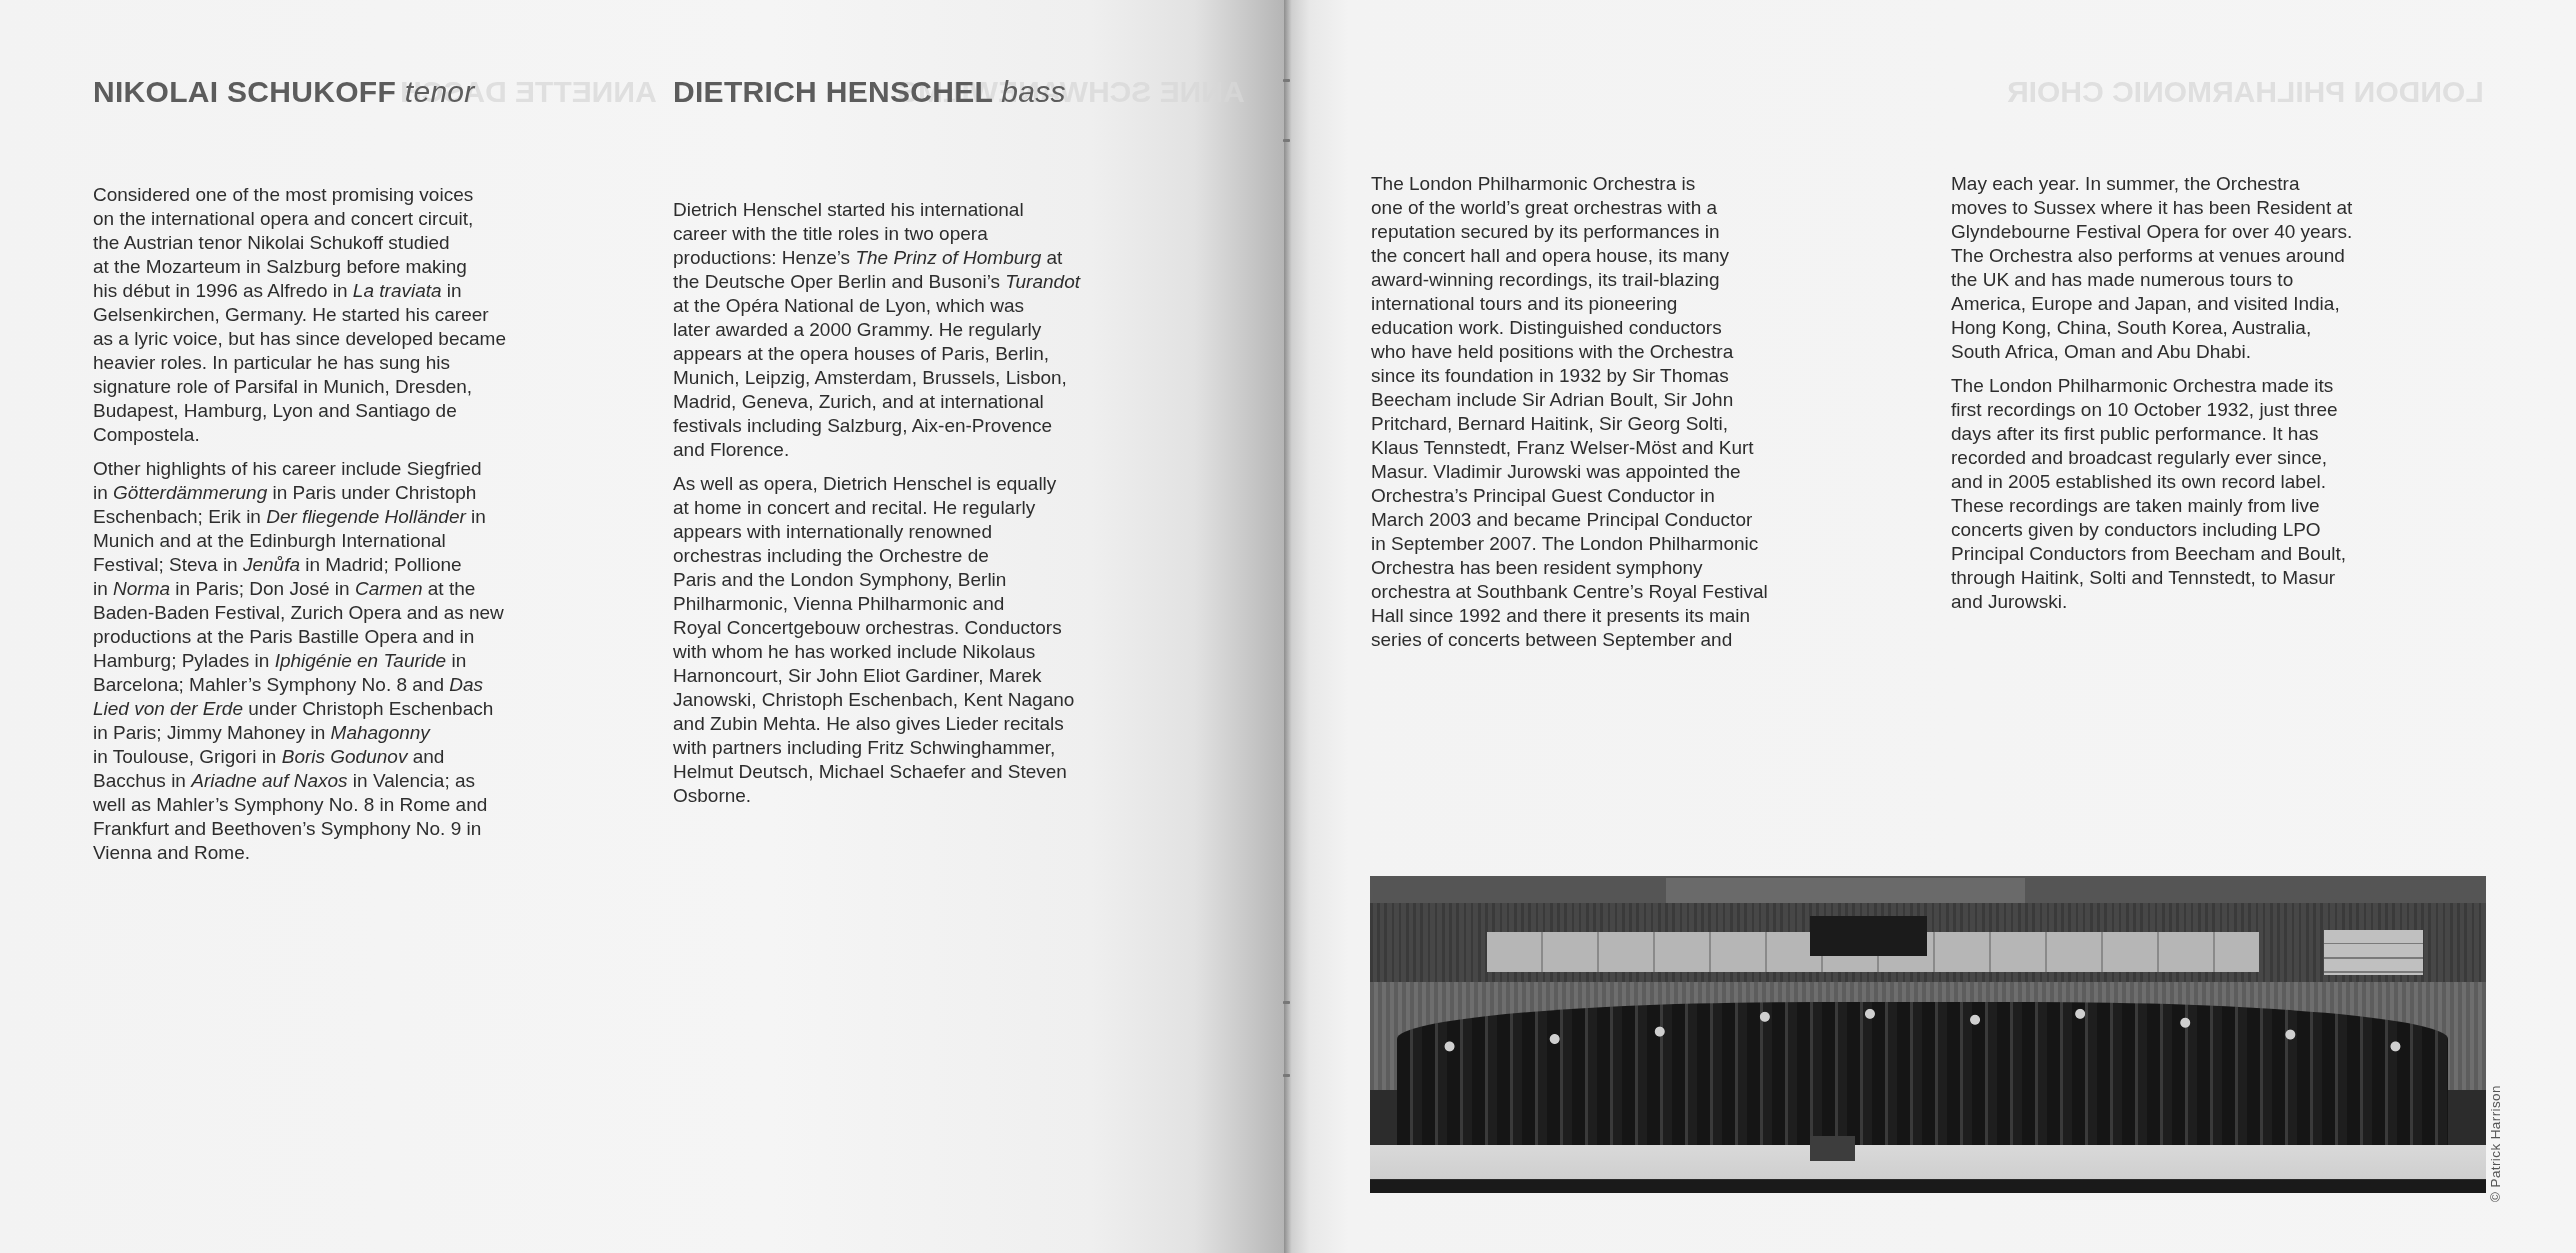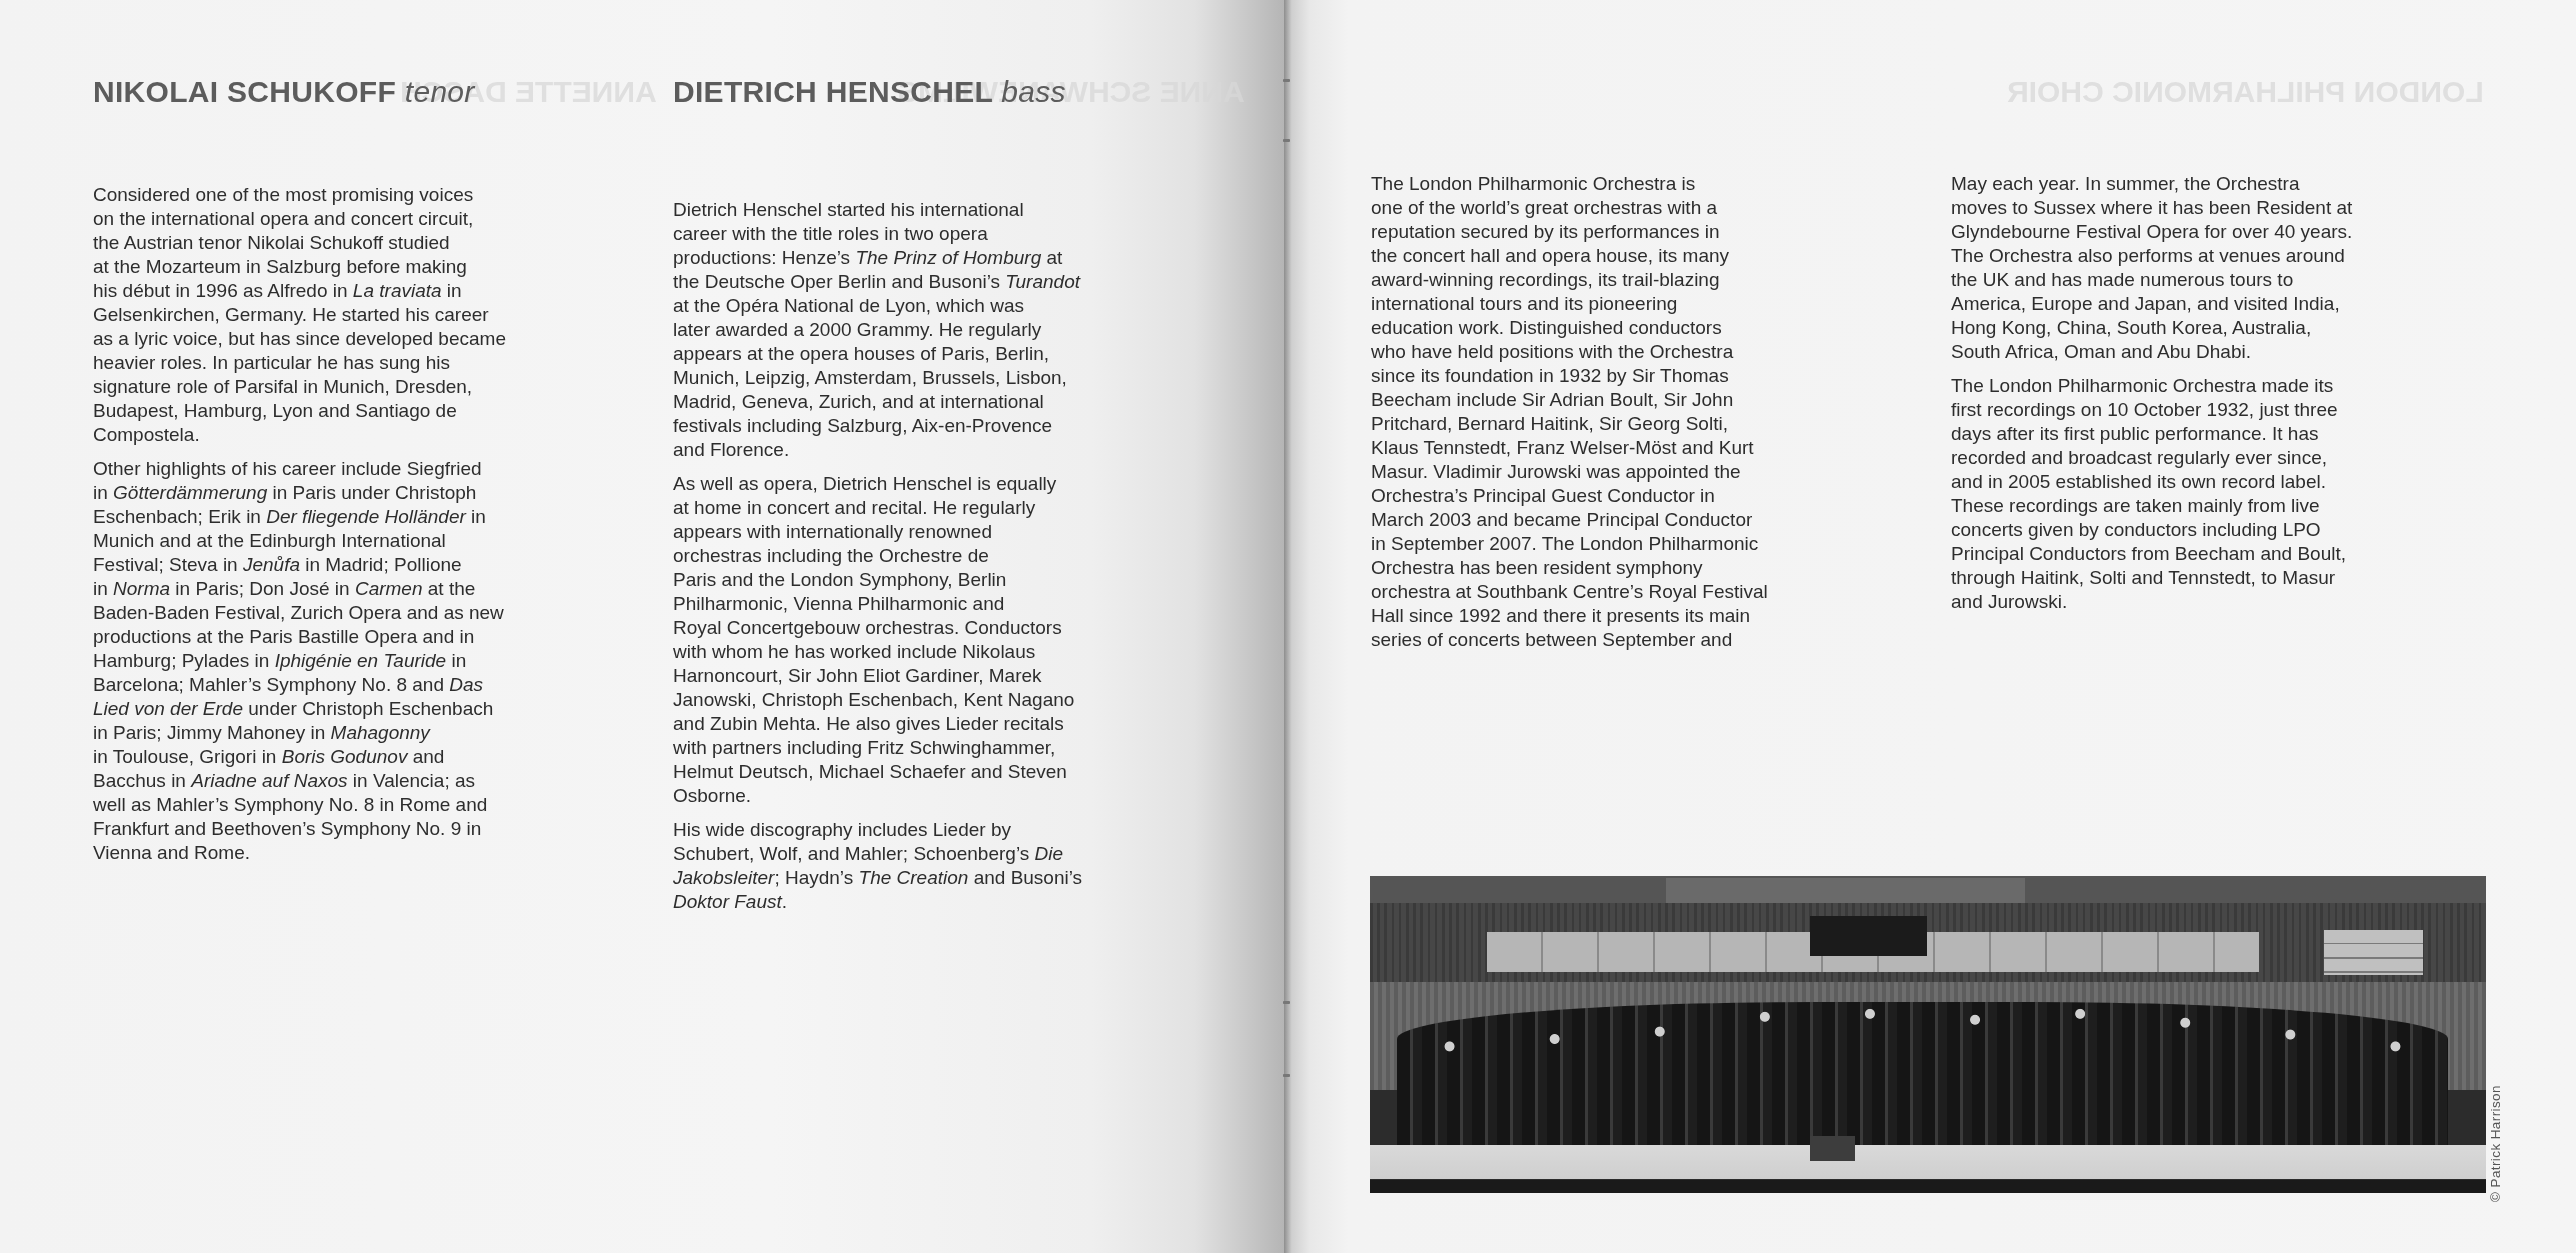--- a/index.html
+++ b/index.html
@@ -234,24 +234,20 @@
 Paris and the London Symphony, Berlin
 Philharmonic, Vienna Philharmonic and
 Royal Concertgebouw orchestras. Conductors
 with whom he has worked include Nikolaus
 Harnoncourt, Sir John Eliot Gardiner, Marek
 Janowski, Christoph Eschenbach, Kent Nagano
 and Zubin Mehta. He also gives Lieder recitals
 with partners including Fritz Schwinghammer,
 Helmut Deutsch, Michael Schaefer and Steven
 Osborne.</span></p>
-    <p><span>His wide discography includes Lieder by
-Schubert, Wolf, and Mahler; Schoenberg’s </span><em>Die
-Jakobsleiter</em><span>; Haydn’s </span><em>The Creation</em><span> and Busoni’s
-</span><em>Doktor Faust</em><span>.</span></p>
   </div>
 
   <div class="col" style="left:1371px; top:172px; width:548px;">
     <p><span>The London Philharmonic Orchestra is
 one of the world’s great orchestras with a
 reputation secured by its performances in
 the concert hall and opera house, its many
 award-winning recordings, its trail-blazing
 international tours and its pioneering
 education work. Distinguished conductors

